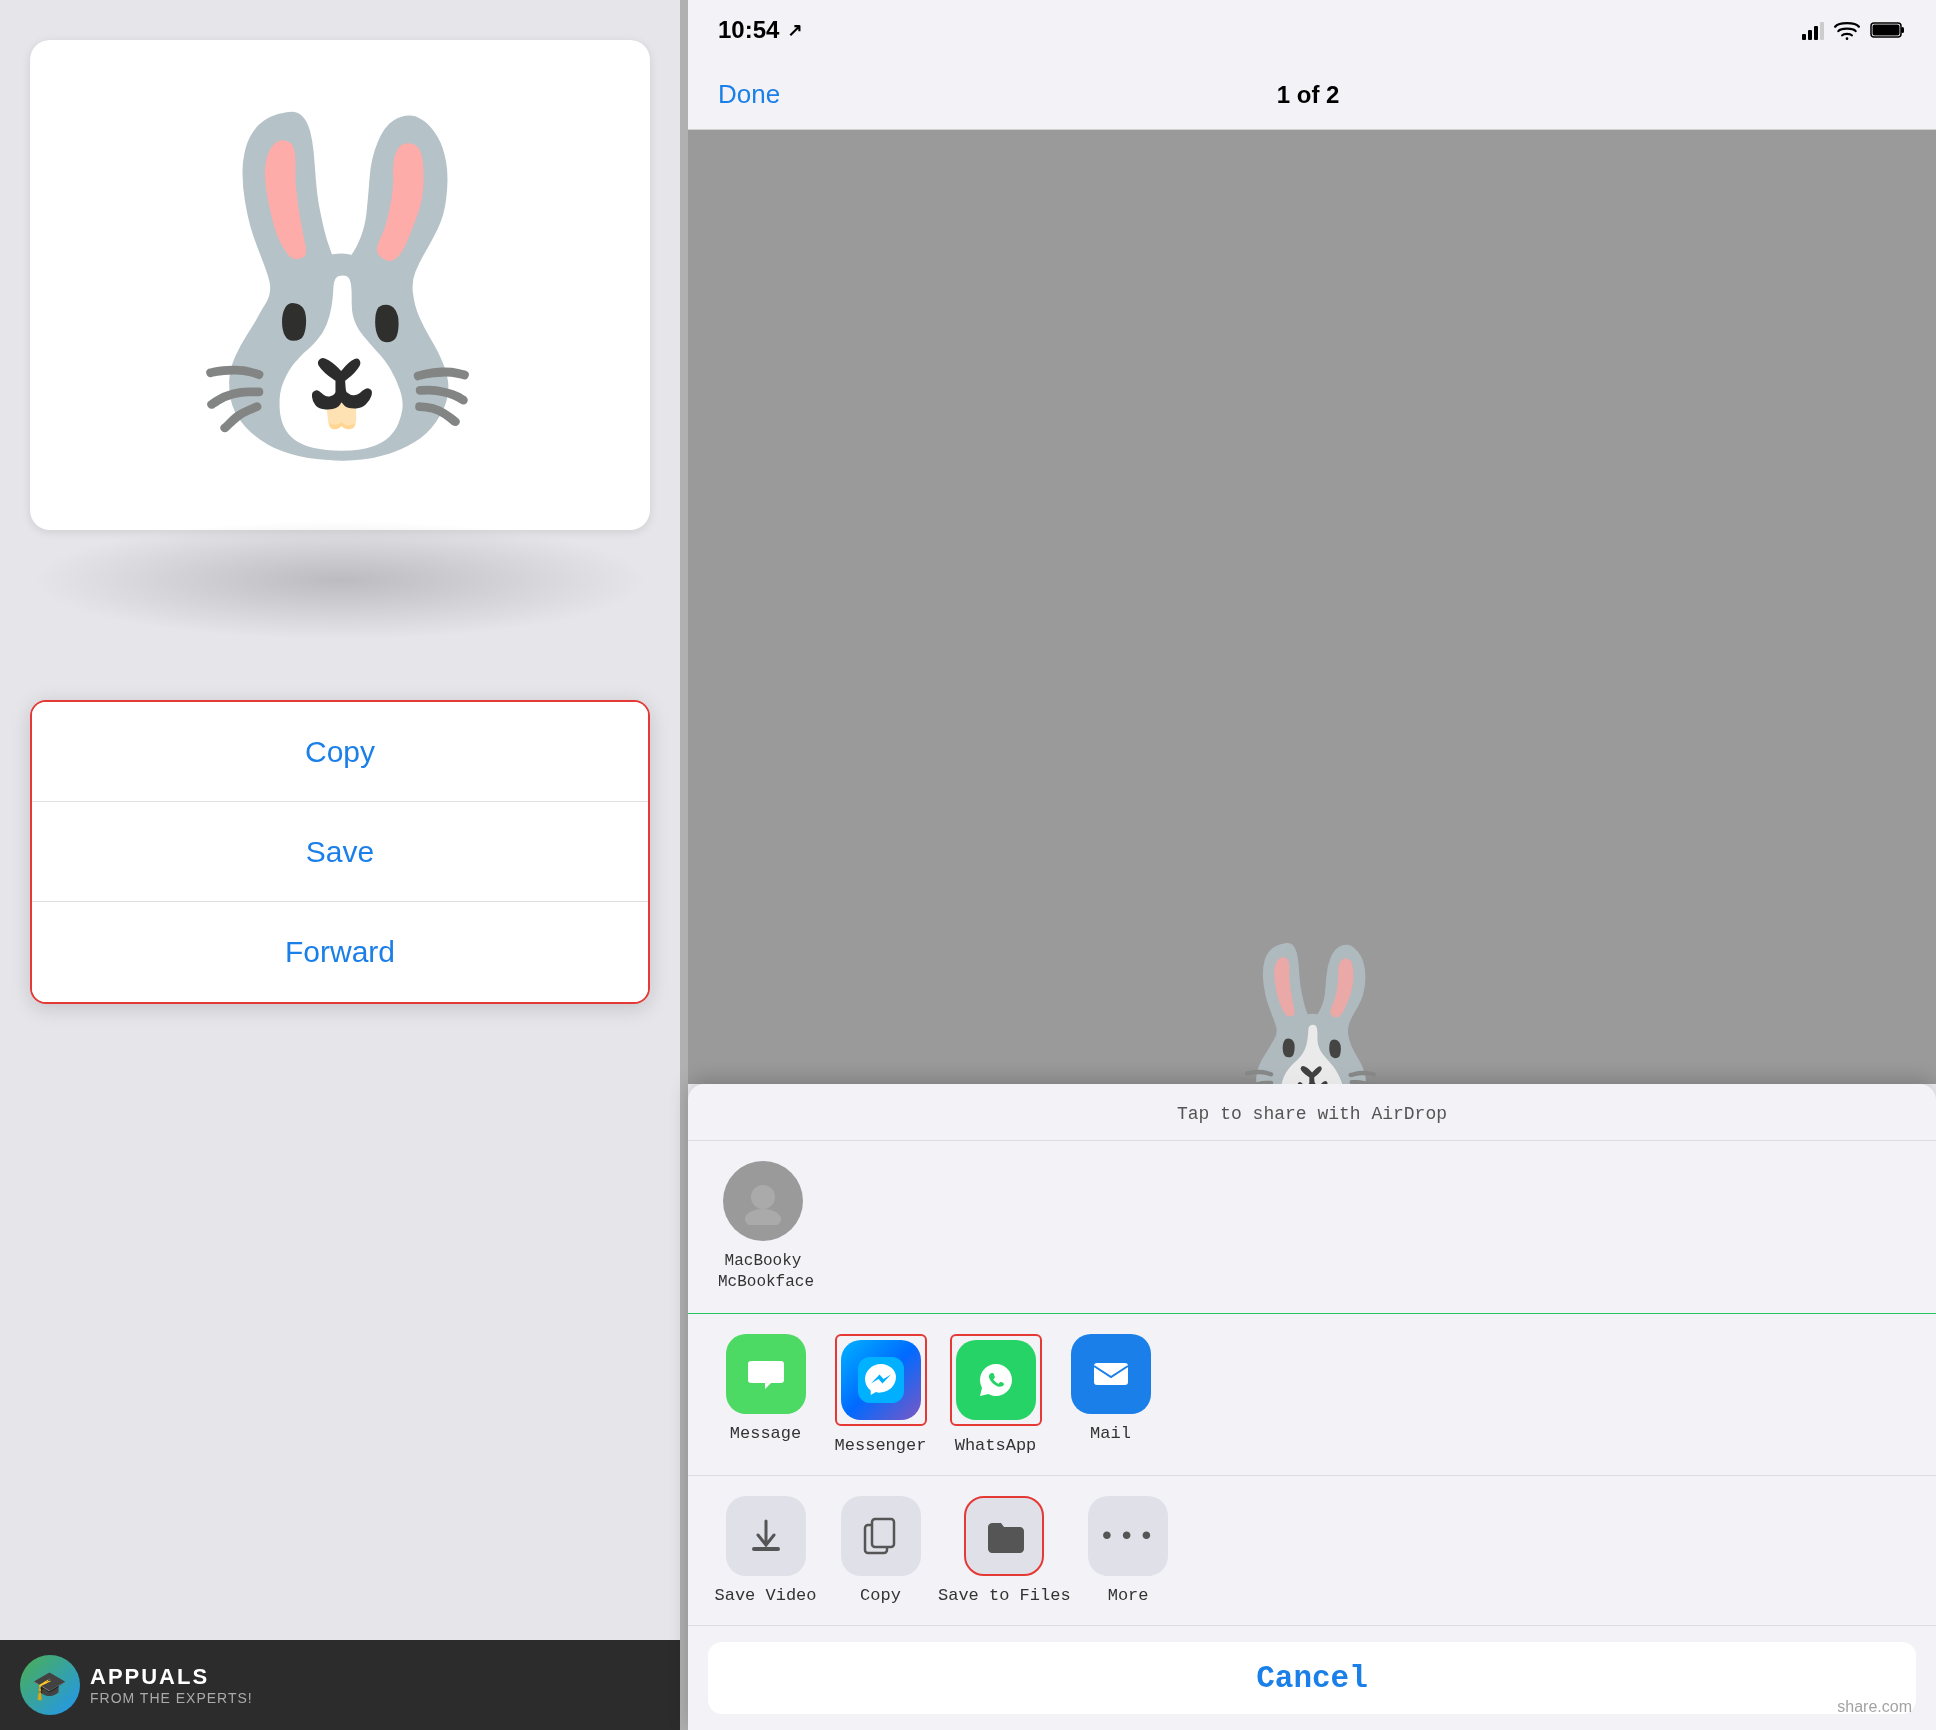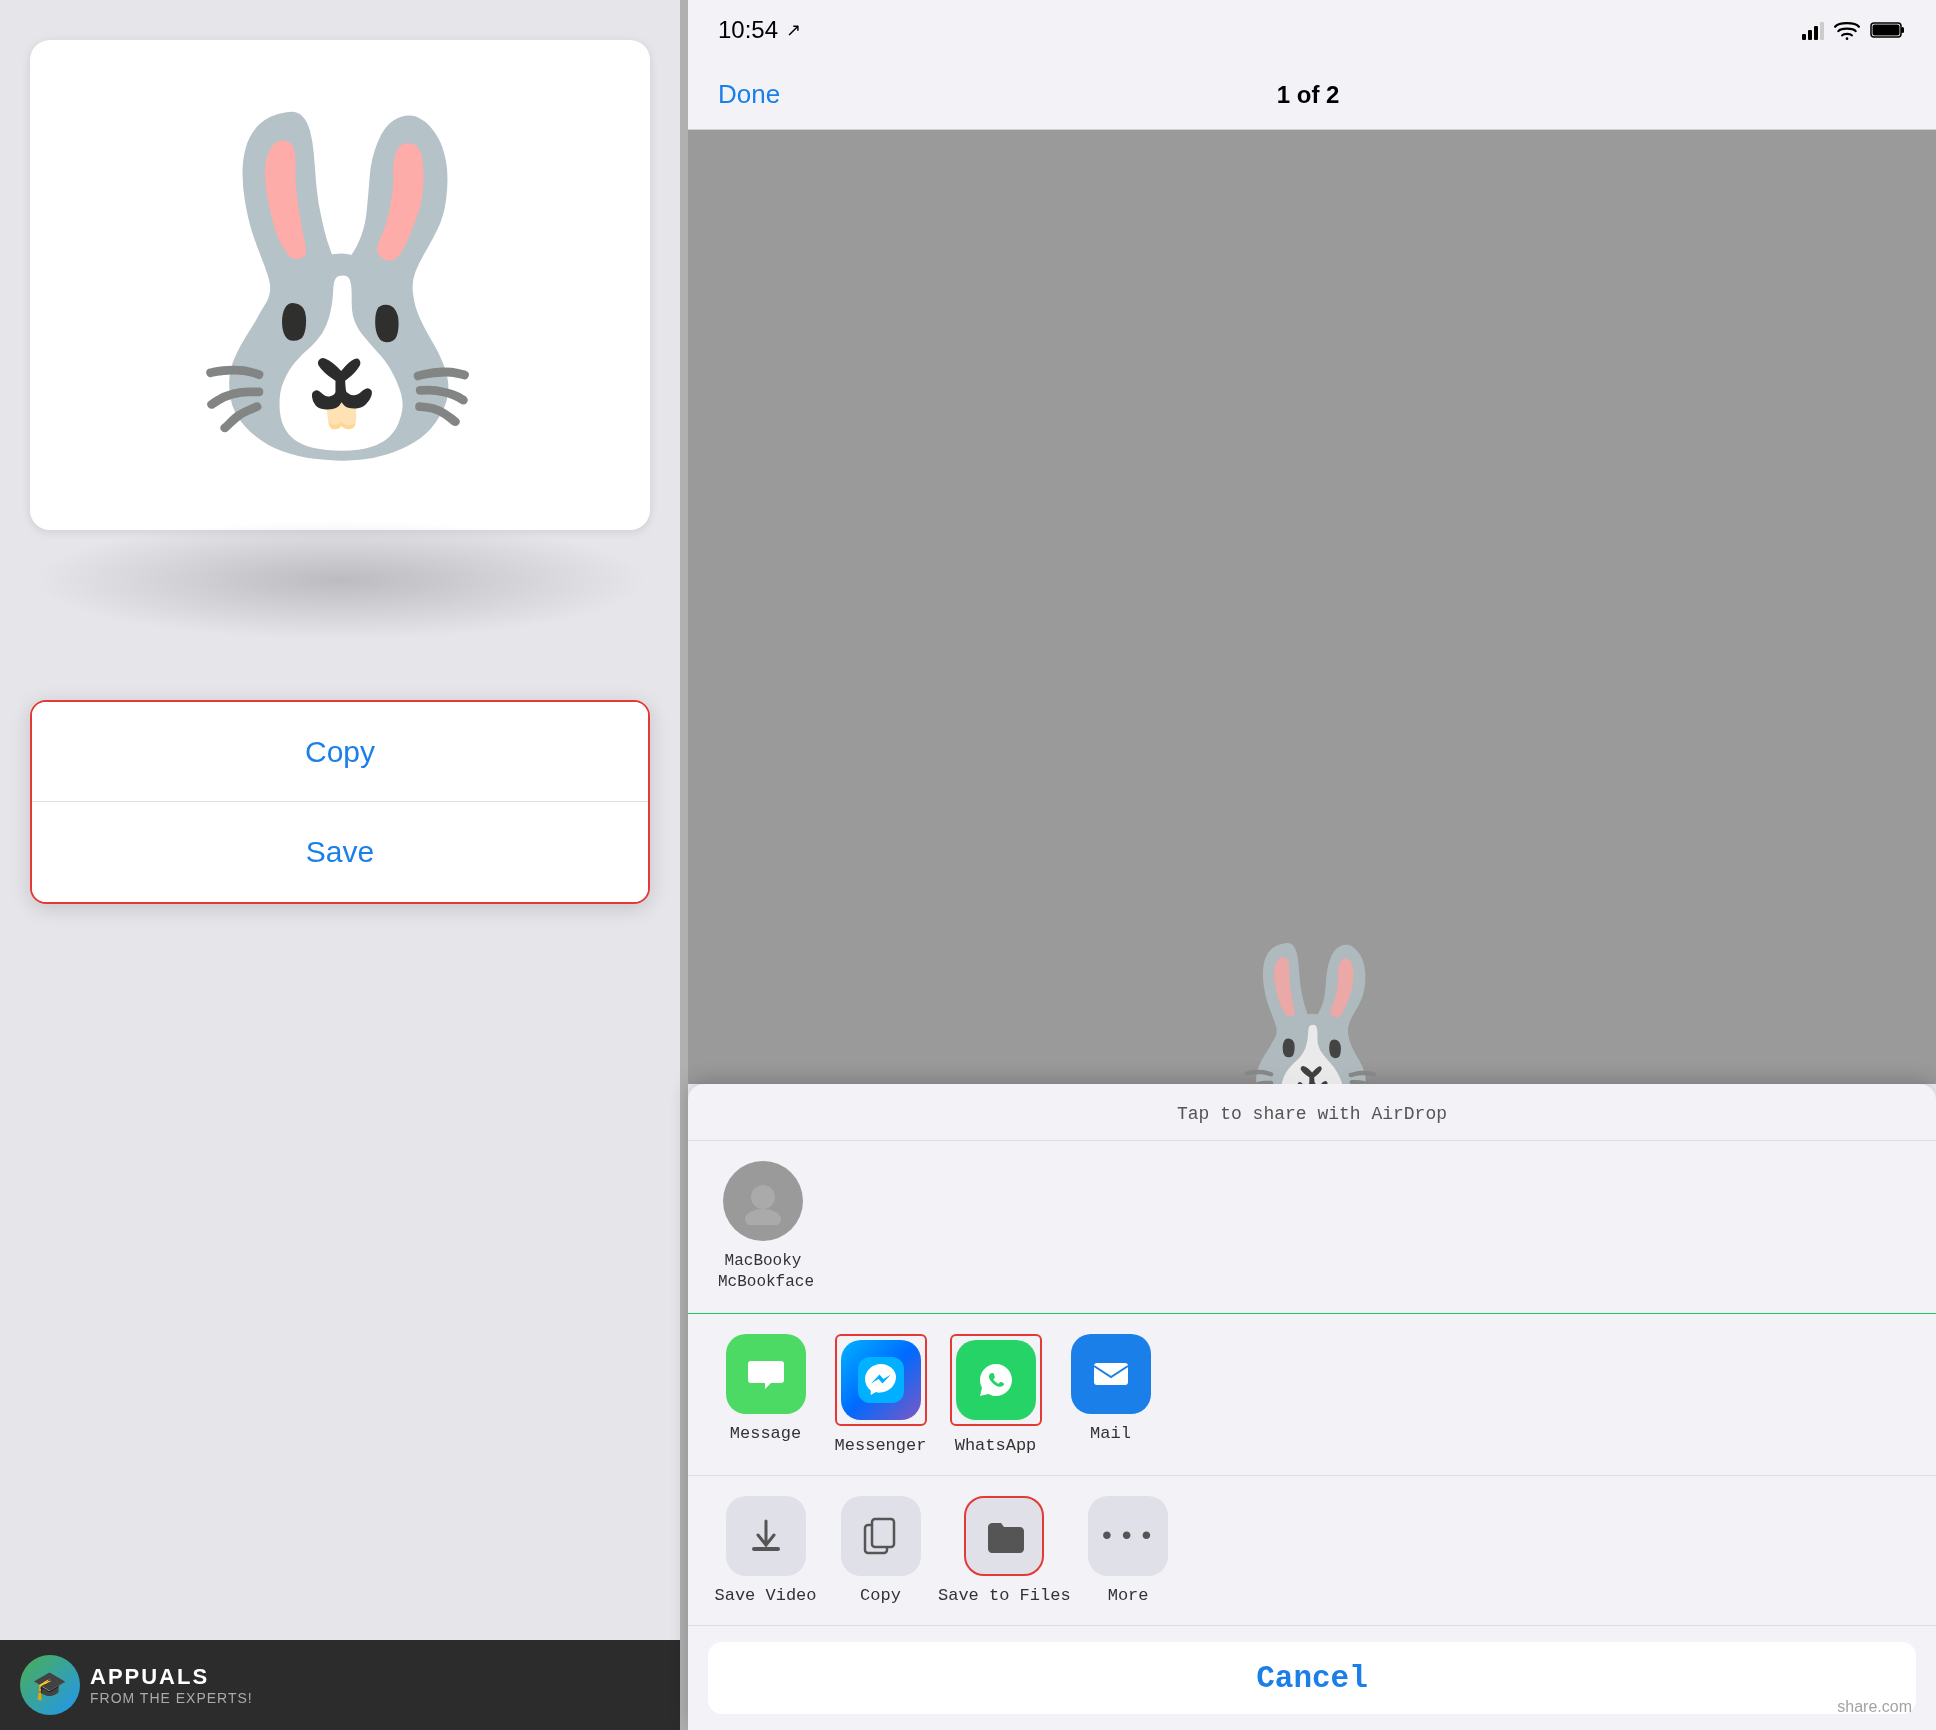--- a/index.html
+++ b/index.html
@@ -139,21 +139,21 @@
       height: 60px;
       background: #f2f2f7;
       display: flex;
       align-items: center;
       justify-content: space-between;
       padding: 0 30px;
     }
 
     .status-time {
       font-size: 24px;
-      font-weight: 400;
+      font-weight: 700;
       color: #000;
       display: flex;
       align-items: center;
       gap: 8px;
     }
 
     .status-icons {
       display: flex;
       align-items: center;
       gap: 10px;
@@ -402,20 +402,21 @@
 
   <div class="bunny-card">
     <span class="bunny-emoji">🐰</span>
   </div>
 
   <div class="shadow-area"></div>
 
   <div class="context-menu left-context-red-overlay">
     <div class="context-item">Copy</div>
     <div class="context-item">Save</div>
+    <div class="context-item">Forward</div>
   </div>
 
   <div class="appuals-bar">
     <div class="appuals-logo">🎓</div>
     <div>
       <div class="appuals-text">APPUALS</div>
       <div class="appuals-subtext">FROM THE EXPERTS!</div>
     </div>
   </div>
 

